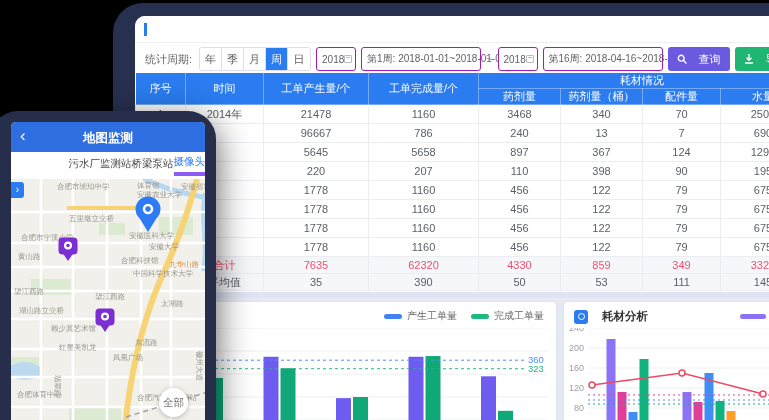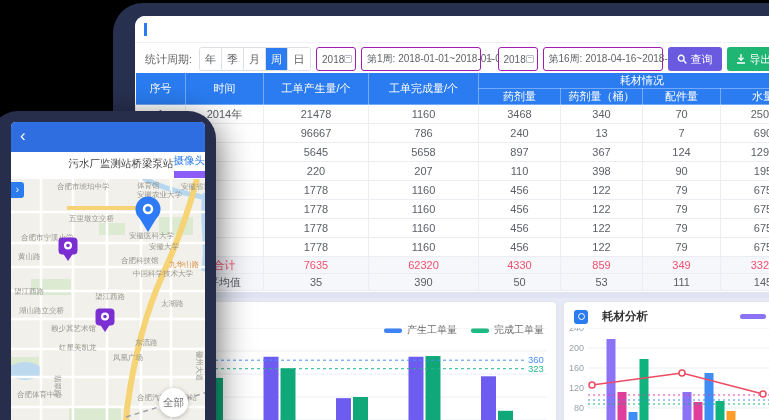--- a/index.html
+++ b/index.html
@@ -24,40 +24,40 @@
   .seg-item:last-child { border-right:none; }
   .seg-item.active { background:#2a7cf0; color:#fff; }
   .sel, .inp { height:24px; border:1px solid #a21caf; border-radius:3px; background:#fff;
                font-size:10px; color:#606266; display:flex; align-items:center; padding:0 5px; white-space:nowrap; }
   .sel { width:40px; justify-content:space-between; }
   .inp { width:120px; }
   .cal { width:8px; height:8px; border:1px solid #b8bcc4; border-radius:1px; position:relative; flex:none; }
   .cal:before { content:""; position:absolute; left:1px; right:1px; top:1px; height:1px; background:#b8bcc4; }
   .tilde { font-size:11px; color:#888; }
   .btn { height:24px; border-radius:3px; color:#fff; font-size:11px; display:flex; align-items:center;
-         gap:4px; padding:0 9px; cursor:pointer; border:none; white-space:nowrap; }
+         gap:12px; padding:0 9px; cursor:pointer; border:none; white-space:nowrap; }
   .btn.query { background:#6a5ae0; }
   .btn.export { background:#1fb573; }
 
   
   .rpt-table { position:absolute; left:0; top:56px; border-collapse:collapse; table-layout:fixed; width:670px; }
   .rpt-table th { background:#2a7cf0; color:#fff; font-size:11px; font-weight:normal;
                   border:1px solid rgba(255,255,255,.35); height:15px; text-align:center; }
   .rpt-table td { border:1px solid #ecedf2; font-size:11px; color:#5c6066; text-align:center; height:19px; background:#fff; }
   .rpt-table tr.sum td { background:#f6f7fb; color:#f2506e; height:17px; }
   .rpt-table tr.avg td { background:#f6f7fb; color:#5c6066; height:17px; }
   .hscroll { position:absolute; left:0; top:276px; width:100%; height:6px; background:#dfe3f2; border-radius:3px; }
 
   
   .charts-bg { position:absolute; left:0; top:282px; width:100%; height:200px; background:#e7eaf4; }
   .card { position:absolute; top:286px; height:200px; width:421px; background:#fff; border-radius:4px;
           box-shadow:0 1px 4px rgba(40,60,120,.08); overflow:hidden; }
   .card.left { left:0; }
   .card.right { left:429px; }
-  .legend { position:absolute; right:12px; top:21px; display:flex; gap:14px; align-items:center;text-align:center; }
+  .legend { position:absolute; right:12px; top:7px; display:flex; gap:14px; align-items:center;text-align:center; }
   .legend-item { display:flex; gap:5px; align-items:center; cursor:pointer; }
   .legend-pill { width:18px; height:5px; border-radius:3px; }
   .legend-label { font-size:10px; color:#666; }
   .card-title { position:absolute; left:10px; top:7px; display:flex; gap:14px; align-items:center; }
   .title-icon { width:14px; height:14px; border-radius:3px; background:#2a7cf0; position:relative; }
   .title-icon:before { content:""; position:absolute; left:3.5px; top:3.5px; width:7px; height:7px;
                        border:1.8px solid #fff; border-radius:50%; box-sizing:border-box; }
   .title-text { font-size:11.5px; font-weight:bold; color:#333; }
   .clip-pill { position:absolute; left:176px; top:12px; width:26px; height:5px; border-radius:3px; background:#8b72f7; }
   .chart-svg { position:absolute; left:0; top:26px; }
@@ -66,21 +66,21 @@
   .phone { position:absolute; left:-10px; top:111px; width:226px; height:360px; background:#262e4c;
            border-radius:28px; box-shadow:0 10px 35px rgba(0,0,0,.65); z-index:5; }
   .screen { position:absolute; left:21px; top:11px; width:194px; height:340px; background:#fff;
             border-radius:5px 5px 0 0; overflow:hidden; }
   .p-header { position:absolute; left:0; top:0; width:100%; height:30px; background:#2e6ee0; }
   .p-back { position:absolute; left:9px; top:4px; color:#fff; font-size:17px; line-height:20px; cursor:pointer; }
   .p-title { position:absolute; left:0; top:8px; width:100%; text-align:center; color:#fff; font-size:12.5px; font-weight:bold; }
   .p-tabs { position:absolute; left:0; top:30px; width:100%; height:27px; background:#fff;
             display:flex; justify-content:flex-end; align-items:center; }
   .p-tab { font-size:10.5px; color:#454545; cursor:pointer; padding-bottom:3px; }
-  .p-tab.active { color:#2a7cf0; border-bottom:7px solid #8b5cf6; }
+  .p-tab.active { color:#2a7cf0; border-bottom:4px solid #8b5cf6; }
   .p-map { position:absolute; left:0; top:57px; width:194px; height:283px; background:#f2f0ea; }
   .expander { position:absolute; left:0; top:3px; width:13px; height:16px; background:#2a7cf0;
               border-radius:0 3px 3px 0; color:#fff; font-size:10px; text-align:center; line-height:15px; cursor:pointer; }
   .all-btn { position:absolute; left:148px; top:209px; width:29px; height:29px; border-radius:50%;
              background:#fff; box-shadow:0 1px 5px rgba(0,0,0,.25); font-size:10.5px; color:#707070;
              display:flex; align-items:center; justify-content:center; cursor:pointer; }
 </style>
 </head>
 <body>
 
@@ -333,20 +333,21 @@
           <circle cx="118" cy="45" r="3" fill="#fff" stroke="#ef4a63" stroke-width="1.5"></circle>
           <circle cx="199" cy="66" r="3" fill="#fff" stroke="#ef4a63" stroke-width="1.5"></circle>
         </svg>
     </div>
   </div>
 
   <div class="phone">
     <div class="screen">
       <div class="p-header">
         <span class="p-back">‹</span>
+        <div class="p-title">地图监测</div>
       </div>
       <div class="p-tabs" id="ptabs">
           <div class="p-tab">污水厂</div>
           <div class="p-tab">监测站</div>
           <div class="p-tab">桥梁</div>
           <div class="p-tab">泵站</div>
           <div class="p-tab active">摄像头</div>
         </div>
       <div class="p-map">
         <svg id="mapsvg" width="194" height="283">

